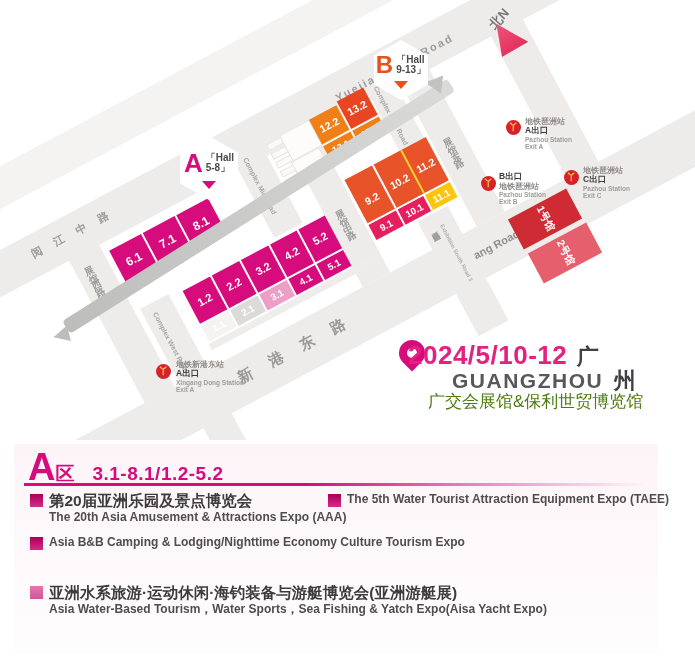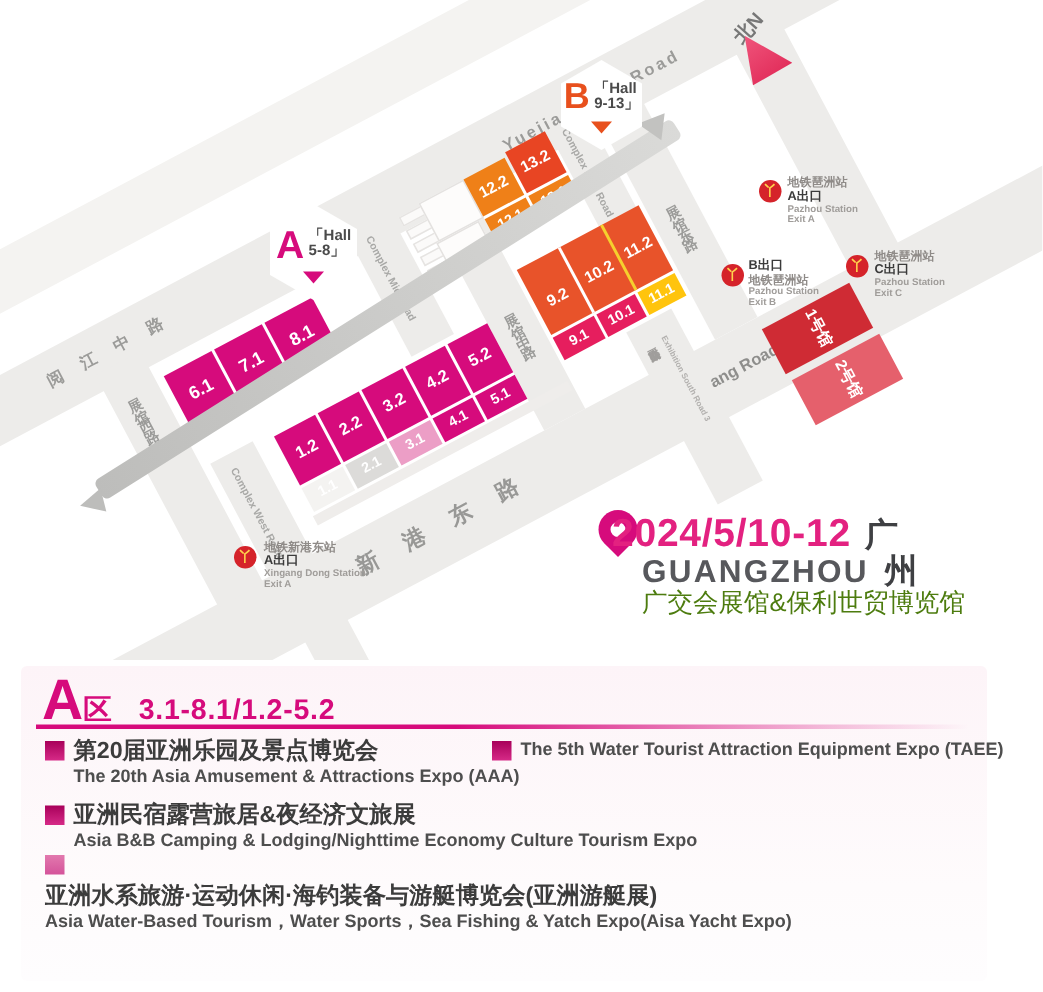--- a/index.html
+++ b/index.html
@@ -41,21 +41,21 @@
   .station{position:absolute;line-height:1.15;white-space:nowrap;}
   .st-cn{font-size:8px;color:#8f8b88;font-weight:bold;}
   .st-bold{font-size:8.5px;color:#3b3b3b;font-weight:bold;}
   .st-en{font-size:6.5px;color:#a09d9a;font-weight:bold;}
   
   #pin{position:absolute;left:399px;top:340px;width:26px;height:26px;background:#d60b7c;
        border-radius:50% 50% 50% 0;transform:rotate(-45deg);}
   #pin:after{content:"";position:absolute;left:8px;top:8px;width:10px;height:10px;border-radius:50%;background:#fff;}
   .ev-date{font-size:26px;font-weight:900;color:#e32180;letter-spacing:0.5px;}
   .ev-cn{font-size:22px;font-weight:900;color:#3f4043;}
-  .ev-city{font-size:21px;font-weight:bold;color:#57585c;letter-spacing:1.5px;}
+  .ev-city{font-size:21px;font-weight:bold;color:#57585c;letter-spacing:1.5px;margin-left:24px;}
   .ev-venue{font-size:17px;font-weight:400;color:#4d7c0f;}
   
   #needle{position:absolute;left:494px;top:26px;width:34px;height:32px;transform:rotate(8deg);
           clip-path:polygon(0 0,100% 42%,30% 100%);background:linear-gradient(135deg,#f0557c,#dd2150);}
   
   .redhall{position:absolute;display:flex;align-items:center;justify-content:center;overflow:visible;}
   .redhall span{transform:rotate(90deg);white-space:nowrap;color:#fff;font-weight:bold;font-size:10.5px;}
   
   #panel{position:absolute;left:14px;top:444px;width:644px;height:210px;border-radius:4px;
          background:linear-gradient(180deg,#fdf4f8 0%,#fefbfc 70%,#fefdfe 100%);}
@@ -254,26 +254,25 @@
   <div class="item" style="left:314px;top:48px;">
     <span class="bullet dark"></span>
     <span>
       <div class="is">The 5th Water Tourist Attraction Equipment Expo (TAEE)</div>
     </span>
   </div>
 
   <div class="item" style="left:16px;top:91px;">
     <span class="bullet dark"></span>
     <span>
-      <div class="it">亚洲民宿露营旅居&amp;夜经济文旅展</div>
       <div class="is">Asia B&amp;B Camping &amp; Lodging/Nighttime Economy Culture Tourism Expo</div>
     </span>
   </div>
 
-  <div class="item" style="left:16px;top:124px;flex-direction:column;">
+  <div class="item" style="left:16px;top:140px;">
     <span class="bullet lite"></span>
     <span>
       <div class="it">亚洲水系旅游·运动休闲·海钓装备与游艇博览会(亚洲游艇展)</div>
       <div class="is">Asia Water-Based Tourism，Water Sports，Sea Fishing &amp; Yatch Expo(Aisa Yacht Expo)</div>
     </span>
   </div>
 
 </div>
 
 </body></html>

